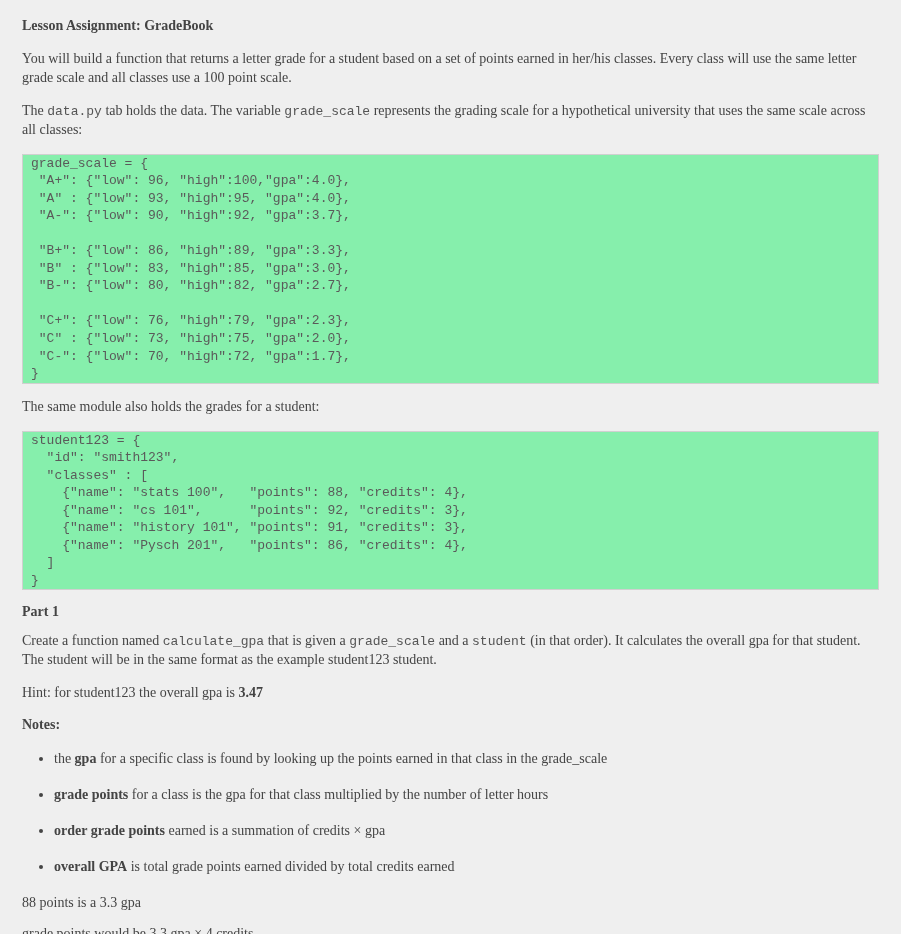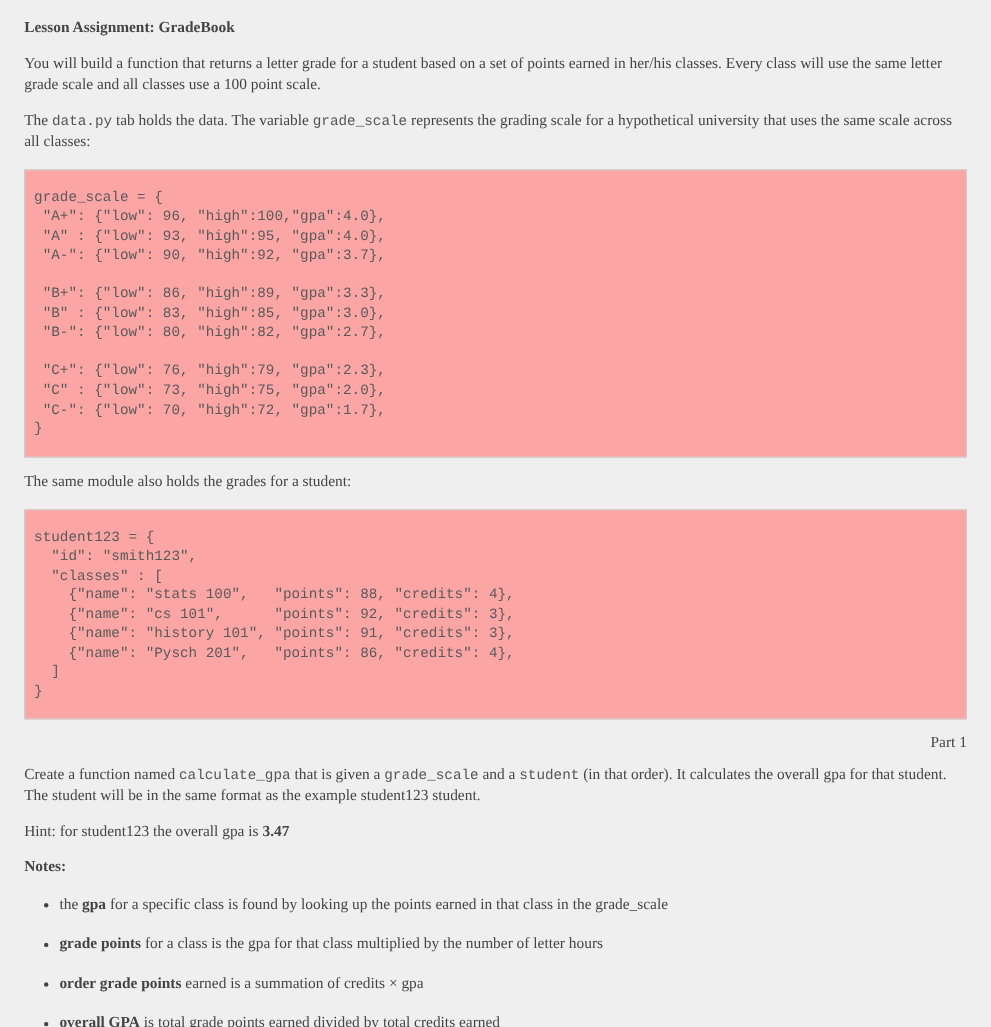--- a/index.html
+++ b/index.html
@@ -26,32 +26,31 @@
   }
   code.inline, span.mono {
     font-family: Consolas, 'Courier New', monospace;
     font-size: 13px;
     color: #555;
   }
   pre.codeblock {
     font-family: Consolas, 'Courier New', monospace;
     font-size: 13px;
     line-height: 1.35;
-    background: #fca5a5;
+    background: #86efac;
     border: 1px solid #d0d0d0;
-    padding: 16px 8px;
+    padding: 0 8px;
     margin: 4px 0 14px 0;
     white-space: pre;
     color: #5a5a5a;
     overflow: hidden;
   }
   .part-head {
-    font-weight: normal;
+    font-weight: bold;
     margin-top: 6px;
-    text-align: right;
   }
   ul {
     margin: 4px 0 14px 0;
     padding-left: 32px;
   }
   li {
     margin: 17px 0;
     line-height: 1.35;
   }
   .b { font-weight: bold; }

